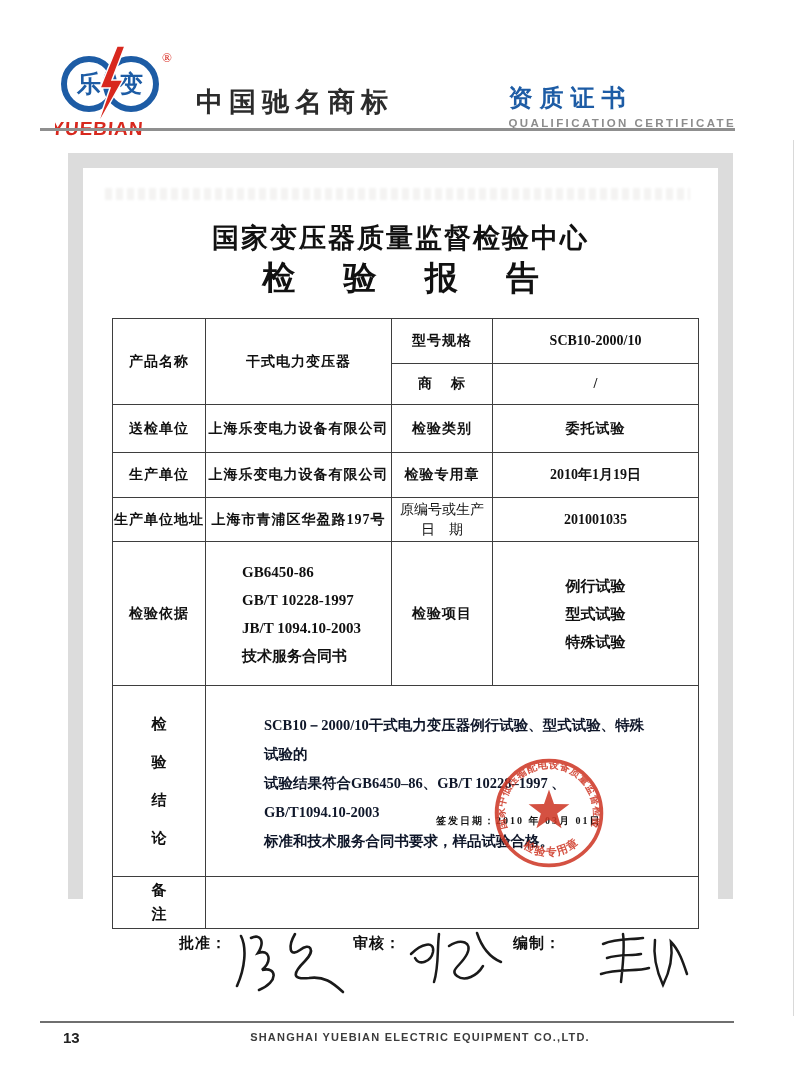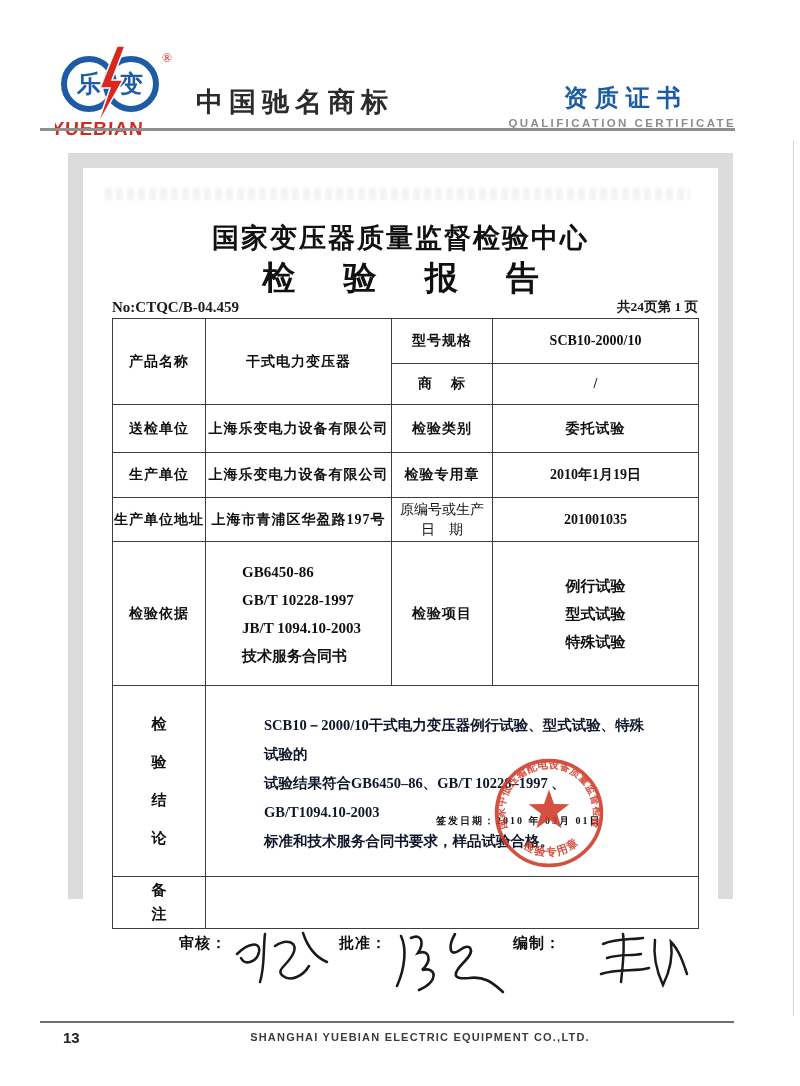--- a/index.html
+++ b/index.html
@@ -4,21 +4,21 @@
 <style>
   * { margin:0; padding:0; box-sizing:border-box; }
   html,body { width:800px; height:1086px; background:#ffffff; overflow:hidden;
               font-family:"Liberation Serif", serif; }
   .page { position:relative; width:800px; height:1086px; background:#fff; }
 
   
   .hdr-logo { position:absolute; left:55px; top:46px; }
   .hdr-slogan { position:absolute; left:196px; top:84px; font-family:"Liberation Sans",sans-serif;
                 font-size:27px; font-weight:700; color:#2b2b2b; letter-spacing:6px; }
-  .hdr-right { position:absolute; right:64px; top:82px; text-align:center; }
+  .hdr-right { position:absolute; right:64px; top:82px; text-align:left; }
   .hdr-cert-cn { font-family:"Liberation Sans",sans-serif; font-size:24px; font-weight:700;
                  color:#1d5ca5; letter-spacing:7px; margin-right:-7px; }
   .hdr-cert-en { font-family:"Liberation Sans",sans-serif; font-size:11.5px; font-weight:700;
                  color:#8c8c8c; letter-spacing:2.4px; margin-top:3px; }
   .hdr-rule { position:absolute; left:40px; top:128px; width:695px; height:3px; background:#8f8f8f; }
   .scan-edge { position:absolute; right:6px; top:140px; bottom:70px; width:1px; background:#d9d9d9; }
 
   
   .paper-frame { position:absolute; left:68px; top:153px; width:665px; height:746px;
                  background:#dcdcdc; padding:15px; }
@@ -105,24 +105,20 @@
   <div class="hdr-rule"></div>
   <div class="scan-edge"></div>
 
   <div class="paper-frame">
     <div class="paper">
       <div class="ghost"></div>
 
       <div class="center-name">国家变压器质量监督检验中心</div>
       <div class="report-title">检 验 报 告</div>
 
-      <div class="no-row">
-        <span class="report-no">No:CTQC/B-04.459</span>
-        <span class="page-info">共24页第 1 页</span>
-      </div>
 
       <table class="rpt">
         <colgroup>
             <col style="width:93px">
             <col style="width:186px">
             <col style="width:101px">
             <col style="width:206px">
           </colgroup>
         <tbody>
             <tr class="h-r1a">
@@ -212,31 +208,31 @@
               <span>注</span>
             </div>
           </td>
           <td colspan="3"></td>
         </tr>
       </tbody>
         </table>
 
       <div class="sign-row">
         <div class="sign-group">
+          <span class="sign-label">批准：</span>
+          <svg class="sig-svg" width="118" height="70" viewBox="0 0 118 70">
+            <path d="M10,8 C16,20 14,40 6,58 M20,10 C30,5 34,14 27,25 C38,21 42,32 31,42 C46,38 48,54 28,62" fill="none" stroke="#1a1a1a" stroke-width="2.6" stroke-linecap="round"></path>
+            <path d="M64,6 C57,18 58,30 69,22 C79,14 85,22 74,33 C63,44 59,52 78,50 C93,48 101,54 112,64" fill="none" stroke="#1a1a1a" stroke-width="2.6" stroke-linecap="round"></path>
+          </svg>
+        </div>
+        <div class="sign-group">
           <span class="sign-label">审核：</span>
           <svg class="sig-svg" width="104" height="62" viewBox="0 0 104 62">
             <path d="M6,26 C16,16 30,12 28,24 C26,34 14,38 10,30 M34,6 C32,22 34,38 29,54" fill="none" stroke="#1a1a1a" stroke-width="2.5" stroke-linecap="round"></path>
             <path d="M44,18 C56,10 68,14 62,26 C56,38 44,42 52,48 C60,54 72,48 78,38 M72,5 C76,17 84,29 96,34" fill="none" stroke="#1a1a1a" stroke-width="2.5" stroke-linecap="round"></path>
-          </svg>
-        </div>
-        <div class="sign-group">
-          <span class="sign-label">批准：</span>
-          <svg class="sig-svg" width="118" height="70" viewBox="0 0 118 70">
-            <path d="M10,8 C16,20 14,40 6,58 M20,10 C30,5 34,14 27,25 C38,21 42,32 31,42 C46,38 48,54 28,62" fill="none" stroke="#1a1a1a" stroke-width="2.6" stroke-linecap="round"></path>
-            <path d="M64,6 C57,18 58,30 69,22 C79,14 85,22 74,33 C63,44 59,52 78,50 C93,48 101,54 112,64" fill="none" stroke="#1a1a1a" stroke-width="2.6" stroke-linecap="round"></path>
           </svg>
         </div>
         <div class="sign-group">
           <span class="sign-label">编制：</span>
           <svg class="sig-svg" style="margin-left:34px" width="96" height="62" viewBox="0 0 96 62">
             <path d="M8,16 C22,10 36,12 48,10 M12,30 C24,26 36,28 46,26 M6,46 C22,40 42,44 54,40 M28,6 C30,20 28,36 26,54" fill="none" stroke="#1a1a1a" stroke-width="2.5" stroke-linecap="round"></path>
             <path d="M60,12 C58,28 62,44 68,57 C74,45 78,29 76,14 C84,22 88,34 92,46" fill="none" stroke="#1a1a1a" stroke-width="2.5" stroke-linecap="round"></path>
           </svg>
         </div>
       </div>

